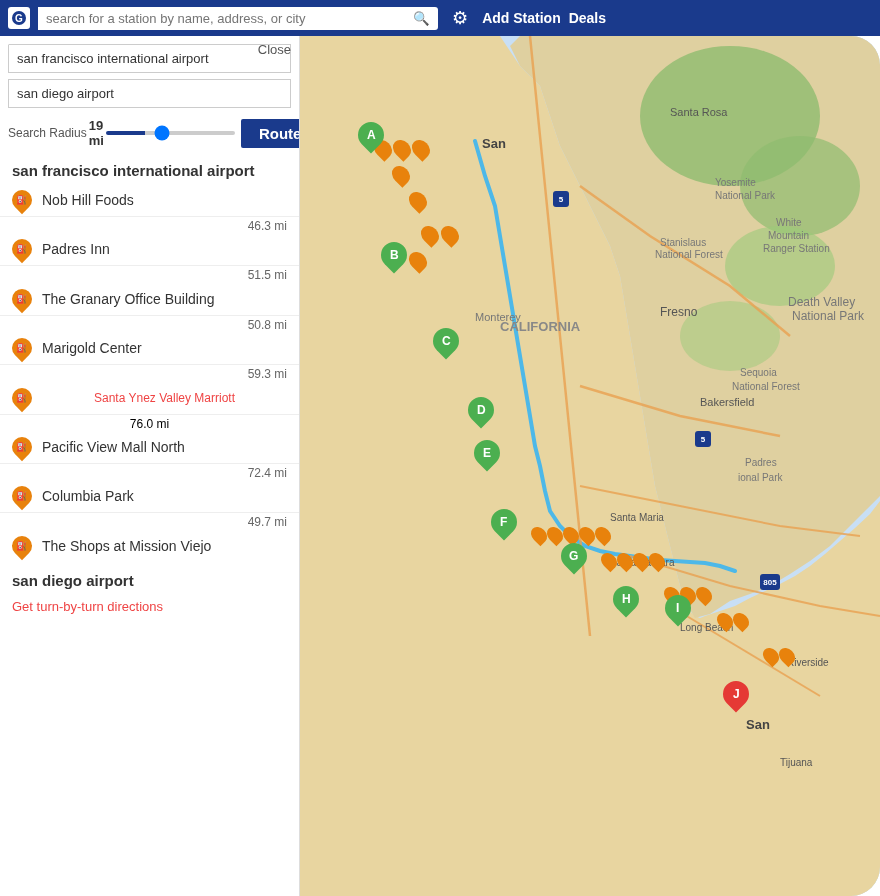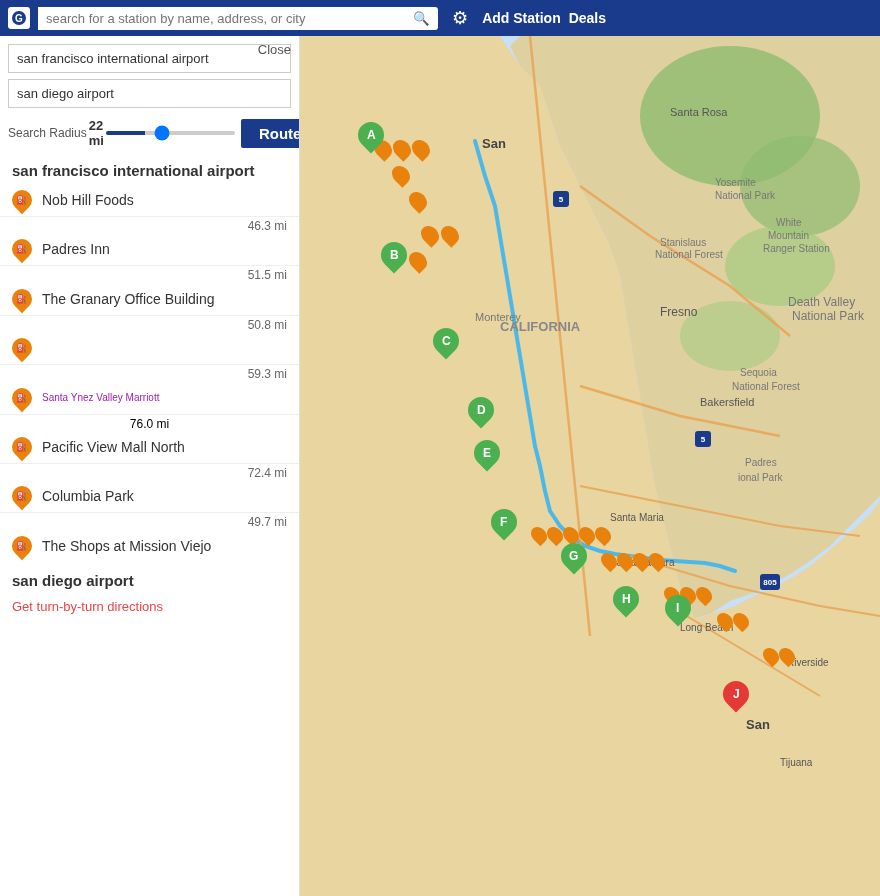--- a/index.html
+++ b/index.html
@@ -61,20 +61,21 @@
       font-size: 14px;
       font-weight: bold;
       cursor: pointer;
     }
 
     
     .main {
       display: flex;
       flex: 1;
       overflow: hidden;
+      border-radius: 29px;
     }
 
     
     .sidebar {
       width: 300px;
       flex-shrink: 0;
       background: #fff;
       overflow-y: auto;
       border-right: 1px solid #ddd;
       position: relative;
@@ -220,21 +221,21 @@
   <div class="sidebar">
     <button class="close-btn">Close</button>
 
     <div class="route-inputs">
       <input class="route-input" type="text" value="san francisco international airport" style="">
       <input class="route-input" type="text" value="san diego airport" style="">
     </div>
 
     <div class="search-radius-row">
       <span class="search-radius-label">Search Radius</span>
-      <span class="radius-value">22 mi</span>
+      <span class="radius-value">19 mi</span>
       <input class="radius-slider" type="range" min="1" max="50" value="22" style="">
       <button class="route-btn">Route</button>
     </div>
 
     <div class="station-list">
       <div class="endpoint-label">san francisco international airport</div>
 
       <div id="station-items-container">
           <div style="display: flex; align-items: center; padding: 6px 12px; cursor: pointer;">
             <div style="width: 20px; height: 20px; background: rgb(232, 130, 12); border-radius: 50% 50% 50% 0px; transform: rotate(-45deg); flex-shrink: 0; margin-right: 10px; display: flex; align-items: center; justify-content: center; position: relative;">
@@ -254,27 +255,28 @@
             <div style="width: 20px; height: 20px; background: rgb(232, 130, 12); border-radius: 50% 50% 50% 0px; transform: rotate(-45deg); flex-shrink: 0; margin-right: 10px; display: flex; align-items: center; justify-content: center; position: relative;">
               <span style="transform: rotate(45deg); font-size: 9px; color: rgb(255, 255, 255); position: absolute;">⛽</span>
             </div>
             <span style="font-size: 14px; color: rgb(51, 51, 51); flex: 1 1 0%;">The Granary Office Building</span>
           </div>
           <div style="text-align: right; padding: 2px 12px 0px; font-size: 12px; color: rgb(102, 102, 102); line-height: 1.2; border-top: 1px solid rgb(238, 238, 238);">50.8 mi</div>
           <div style="display: flex; align-items: center; padding: 6px 12px; cursor: pointer;">
             <div style="width: 20px; height: 20px; background: rgb(232, 130, 12); border-radius: 50% 50% 50% 0px; transform: rotate(-45deg); flex-shrink: 0; margin-right: 10px; display: flex; align-items: center; justify-content: center; position: relative;">
               <span style="transform: rotate(45deg); font-size: 9px; color: rgb(255, 255, 255); position: absolute;">⛽</span>
             </div>
+            <span style="font-size: 14px; color: rgb(51, 51, 51); flex: 1 1 0%;">Marigold Center</span>
           </div>
           <div style="text-align: right; padding: 2px 12px 0px; font-size: 12px; color: rgb(102, 102, 102); line-height: 1.2; border-top: 1px solid rgb(238, 238, 238);">59.3 mi</div>
           <div style="display: flex; align-items: center; padding: 6px 12px; cursor: pointer;">
             <div style="width: 20px; height: 20px; background: rgb(232, 130, 12); border-radius: 50% 50% 50% 0px; transform: rotate(-45deg); flex-shrink: 0; margin-right: 10px; display: flex; align-items: center; justify-content: center; position: relative;">
               <span style="transform: rotate(45deg); font-size: 9px; color: rgb(255, 255, 255); position: absolute;">⛽</span>
             </div>
-            <span style="font-size: 10px; color: #a21caf; flex: 1 1 0%;">Santa Ynez Valley Marriott</span>
+            <span style="font-size: 12px; color: #ef4444; flex: 1 1 0%; text-align: center;">Santa Ynez Valley Marriott</span>
           </div>
           <div style="text-align: center; padding: 2px 0 0px; font-size: 12px; color: #000000; line-height: 1.2; border-top: 1px solid rgb(238, 238, 238);">76.0 mi</div>
           <div style="display: flex; align-items: center; padding: 6px 12px; cursor: pointer;">
             <div style="width: 20px; height: 20px; background: rgb(232, 130, 12); border-radius: 50% 50% 50% 0px; transform: rotate(-45deg); flex-shrink: 0; margin-right: 10px; display: flex; align-items: center; justify-content: center; position: relative;">
               <span style="transform: rotate(45deg); font-size: 9px; color: rgb(255, 255, 255); position: absolute;">⛽</span>
             </div>
             <span style="font-size: 14px; color: rgb(51, 51, 51); flex: 1 1 0%;">Pacific View Mall North</span>
           </div>
           <div style="text-align: right; padding: 2px 12px 0px; font-size: 12px; color: rgb(102, 102, 102); line-height: 1.2; border-top: 1px solid rgb(238, 238, 238);">72.4 mi</div>
           <div style="display: flex; align-items: center; padding: 6px 12px; cursor: pointer;">

